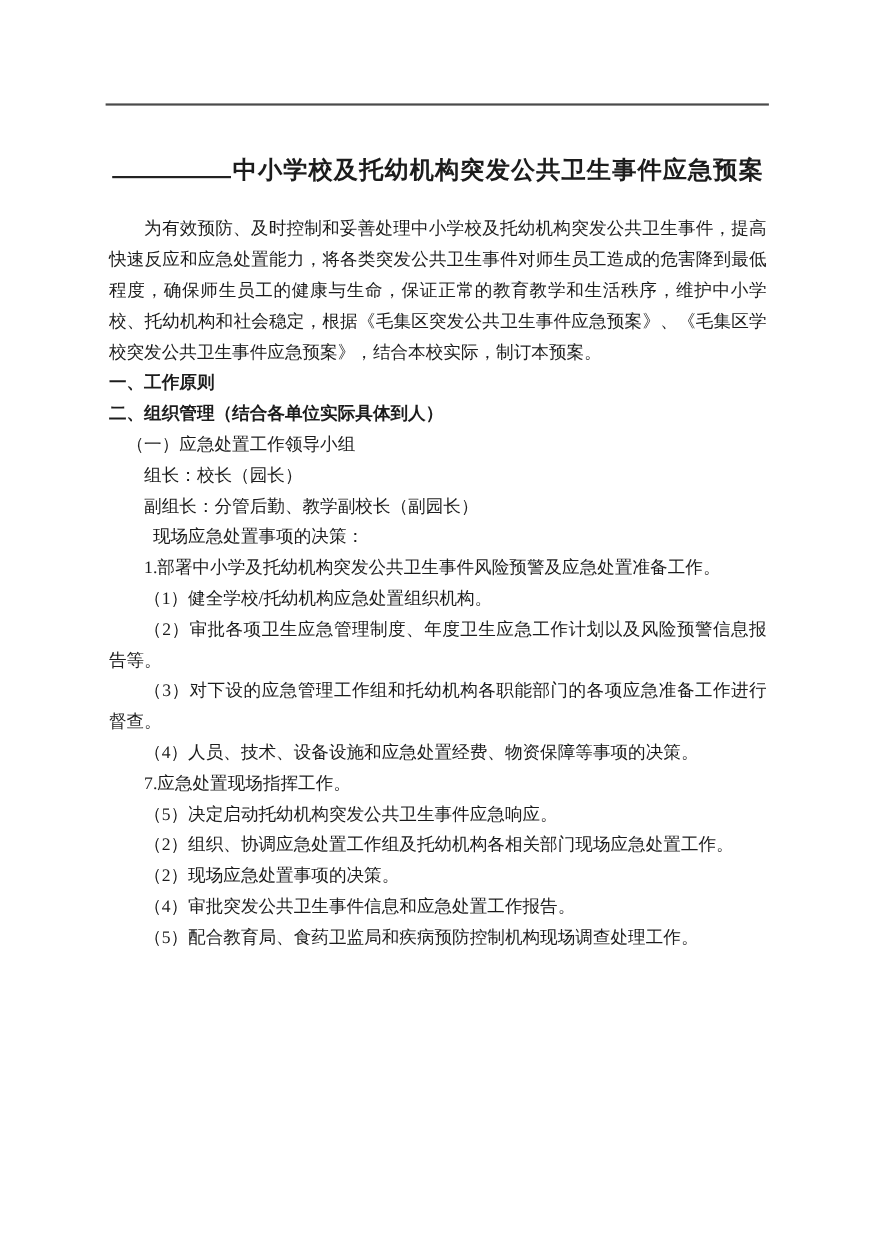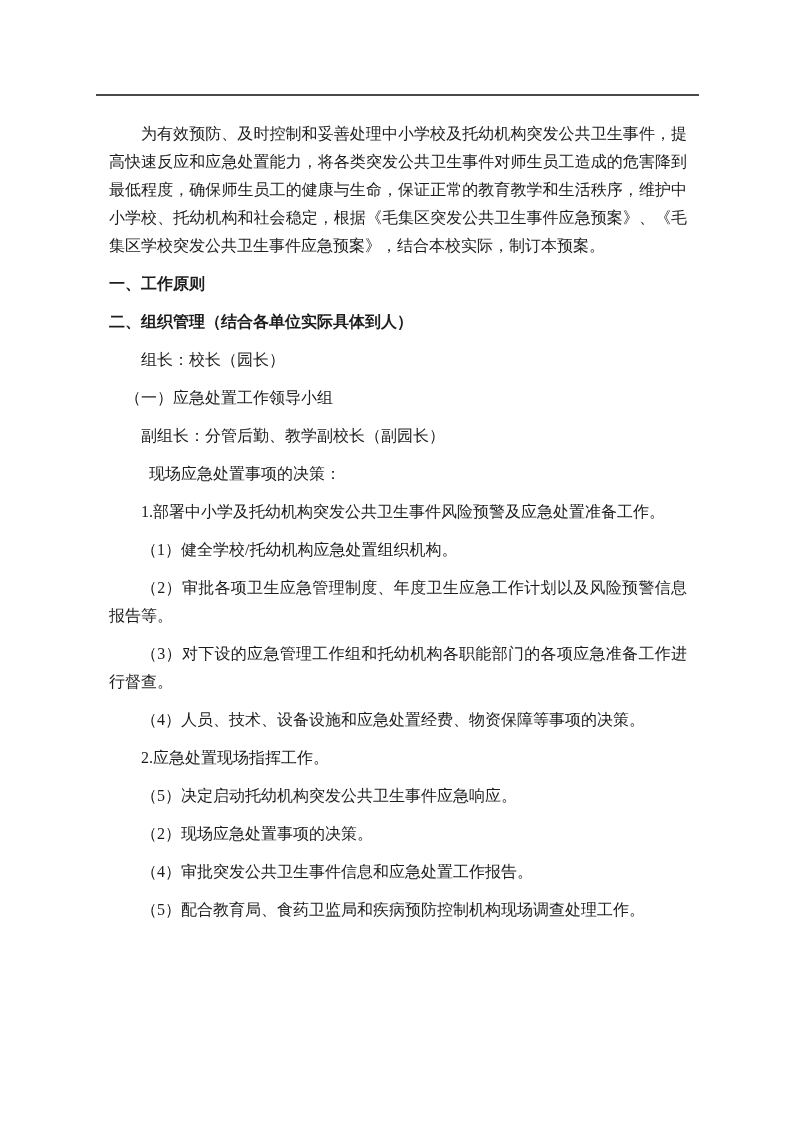--- a/index.html
+++ b/index.html
@@ -44,47 +44,49 @@
     vertical-align: baseline;
     margin-right: 2px;
   }
   .content {
     margin-top: 24px;
     font-size: 16px;
     line-height: 28px;
     text-align: justify;
   }
   .content p.para {
-    margin: 10px;
+    margin: 0;
   }
   .content p.heading {
     font-weight: 700;
   }
 </style>
 </head>
 <body>
 
 <div class="page">
 
   <div class="header-rule"></div>
 
+  <h1 class="doc-title"><span class="title-blank"></span><span>中小学校及托幼机构突发公共卫生事件应急预案</span></h1>
 
   <div class="content">
       <p class="para body" style="text-indent: 2em;">为有效预防、及时控制和妥善处理中小学校及托幼机构突发公共卫生事件，提高快速反应和应急处置能力，将各类突发公共卫生事件对师生员工造成的危害降到最低程度，确保师生员工的健康与生命，保证正常的教育教学和生活秩序，维护中小学校、托幼机构和社会稳定，根据《毛集区突发公共卫生事件应急预案》、《毛集区学校突发公共卫生事件应急预案》，结合本校实际，制订本预案。</p>
       <p class="para heading" style="text-indent: 0em;">一、工作原则</p>
       <p class="para heading" style="text-indent: 0em;">二、组织管理（结合各单位实际具体到人）</p>
+      <p class="para body" style="text-indent: 1em;">（一）应急处置工作领导小组</p>
       <p class="para body" style="text-indent: 2em;">组长：校长（园长）</p>
-      <p class="para body" style="text-indent: 1em;">（一）应急处置工作领导小组</p>
       <p class="para body" style="text-indent: 2em;">副组长：分管后勤、教学副校长（副园长）</p>
       <p class="para body" style="text-indent: 2.5em;">现场应急处置事项的决策：</p>
       <p class="para body" style="text-indent: 2em;">1.部署中小学及托幼机构突发公共卫生事件风险预警及应急处置准备工作。</p>
       <p class="para body" style="text-indent: 2em;">（1）健全学校/托幼机构应急处置组织机构。</p>
       <p class="para body" style="text-indent: 2em;">（2）审批各项卫生应急管理制度、年度卫生应急工作计划以及风险预警信息报告等。</p>
       <p class="para body" style="text-indent: 2em;">（3）对下设的应急管理工作组和托幼机构各职能部门的各项应急准备工作进行督查。</p>
       <p class="para body" style="text-indent: 2em;">（4）人员、技术、设备设施和应急处置经费、物资保障等事项的决策。</p>
-      <p class="para body" style="text-indent: 2em;">2.应急处置现场指挥工作。</p>
+      <p class="para body" style="text-indent: 2em;">7.应急处置现场指挥工作。</p>
       <p class="para body" style="text-indent: 2em;">（5）决定启动托幼机构突发公共卫生事件应急响应。</p>
+      <p class="para body" style="text-indent: 2em;">（2）组织、协调应急处置工作组及托幼机构各相关部门现场应急处置工作。</p>
       <p class="para body" style="text-indent: 2em;">（2）现场应急处置事项的决策。</p>
       <p class="para body" style="text-indent: 2em;">（4）审批突发公共卫生事件信息和应急处置工作报告。</p>
       <p class="para body" style="text-indent: 2em;">（5）配合教育局、食药卫监局和疾病预防控制机构现场调查处理工作。</p>
     </div>
 
 </div>
 
 </body></html>

